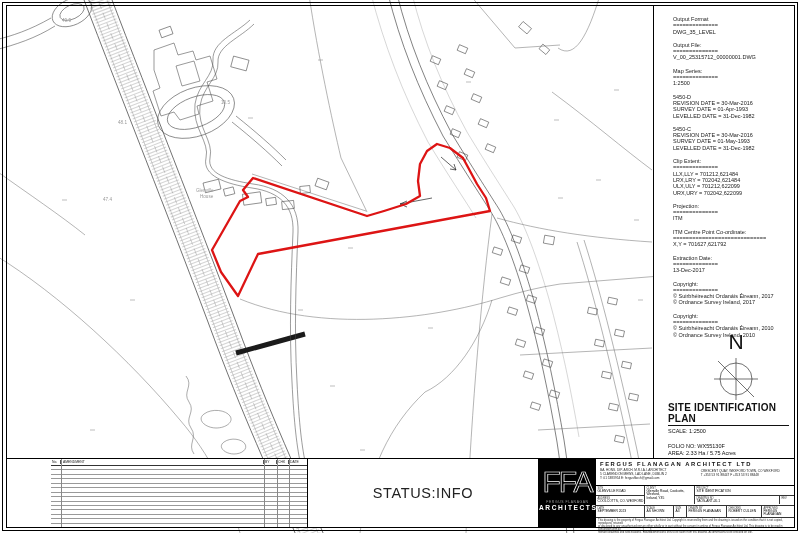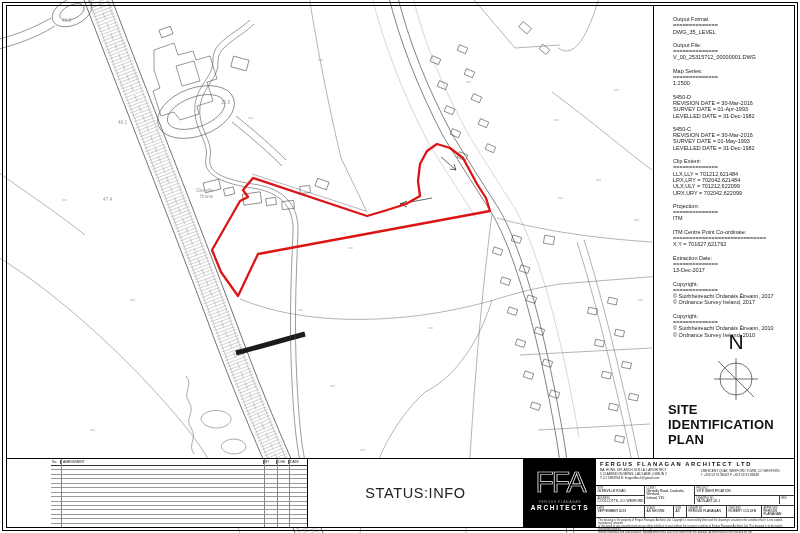--- a/index.html
+++ b/index.html
@@ -15,22 +15,22 @@
   .divider{position:absolute;left:653px;top:5px;width:1px;height:454px;background:#000;}
 
   
   .panel{position:absolute;left:654px;top:6px;width:141px;height:452px;background:#fff;}
   .panel-blocks{position:absolute;left:19px;top:10px;right:4px;font-size:5.5px;line-height:6.3px;color:#1a1a1a;}
   .ib{margin-bottom:7px;white-space:nowrap;overflow:hidden;}
   .compass{position:absolute;left:0;top:322px;width:141px;height:78px;}
   .compass .nletter{position:absolute;left:82px;top:2px;transform:translateX(-50%);font-size:21px;color:#111;}
   .compass svg{position:absolute;left:0;top:24px;}
   .plan-title{position:absolute;left:14px;top:396px;right:6px;}
-  .pt-main{font-size:13px;font-weight:bold;letter-spacing:0.2px;border-bottom:1.4px solid #111;
-           display:inline-block;padding-bottom:11px;}
+  .pt-main{font-size:10px;font-weight:bold;letter-spacing:0.2px;border-bottom:1.4px solid #111;
+           display:inline-block;padding-bottom:1px;}
   .pt-scale{font-size:5.5px;margin-top:2px;}
   .pt-folio{font-size:5.5px;margin-top:9px;}
   .pt-area{font-size:5.5px;margin-top:1px;}
   .pt-warn{font-size:6.8px;font-weight:bold;margin-top:9px;letter-spacing:0.2px;}
 
   
   .bottom{position:absolute;left:6px;top:458px;width:789px;height:70px;border:1px solid #000;
           display:flex;background:#fff;padding-left:44px;}
   .rev{width:257px;border-right:1px solid #000;position:relative;}
   .rev-head{display:flex;height:7px;border-bottom:1px solid #333;font-size:3.4px;color:#222;align-items:center;}
@@ -40,21 +40,21 @@
   .rh-chk{width:12px;border-left:1px solid #555;padding-left:1px;}
   .rh-date{width:19px;border-left:1px solid #555;padding-left:1px;}
   .rev-rows{position:absolute;left:0;right:0;top:7px;bottom:0;}
   .rrow{height:4.45px;border-bottom:0.5px solid #999;}
   .rc1{left:10px;width:1px;background:#888;position:absolute;top:0;bottom:0;}
   .rc2{left:213px;width:1px;background:#888;position:absolute;top:0;bottom:0;}
   .rc3{left:226px;width:1px;background:#888;position:absolute;top:0;bottom:0;}
   .rc4{left:238px;width:1px;background:#888;position:absolute;top:0;bottom:0;}
   .status{flex:1;border-right:1px solid #000;display:flex;align-items:center;justify-content:center;
           font-size:14.5px;letter-spacing:0.6px;color:#222;}
-  .logo{width:72px;background:#000;color:#fff;position:relative;overflow:hidden;}
+  .logo{width:57px;background:#000;color:#fff;position:relative;overflow:hidden;}
   .logo svg{display:block;margin:0 auto;}
   .logo-name{font-size:3.4px;color:#9a9a9a;text-align:center;letter-spacing:0.6px;margin-top:-1px;}
   .logo-type{font-size:6.6px;color:#fff;text-align:center;letter-spacing:1.6px;font-weight:bold;}
 
   
   .tb{width:198px;position:relative;font-size:3.2px;}
   .tb-firm{font-size:5.8px;font-weight:bold;letter-spacing:1.6px;padding:2px 0 1px 4px;white-space:nowrap;}
   .tb-sub{display:flex;padding:0 4px;}
   .tb-sub-l{width:53%;line-height:4px;color:#222;}
   .tb-sub-r{width:47%;line-height:4.4px;color:#222;padding-top:1px;}

